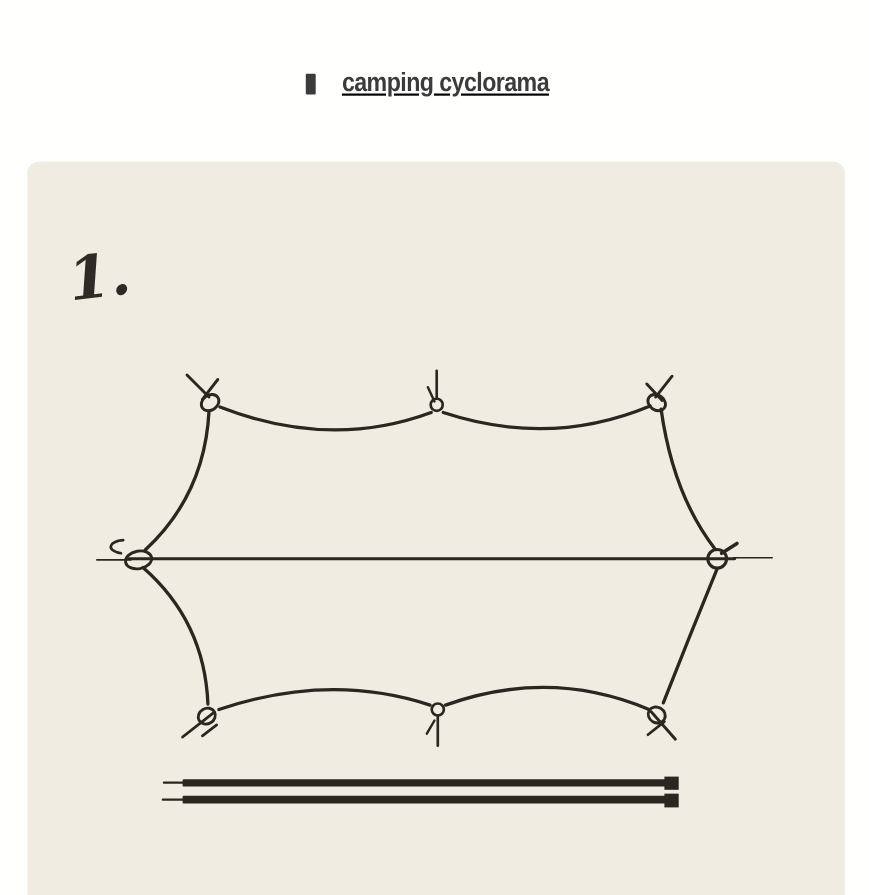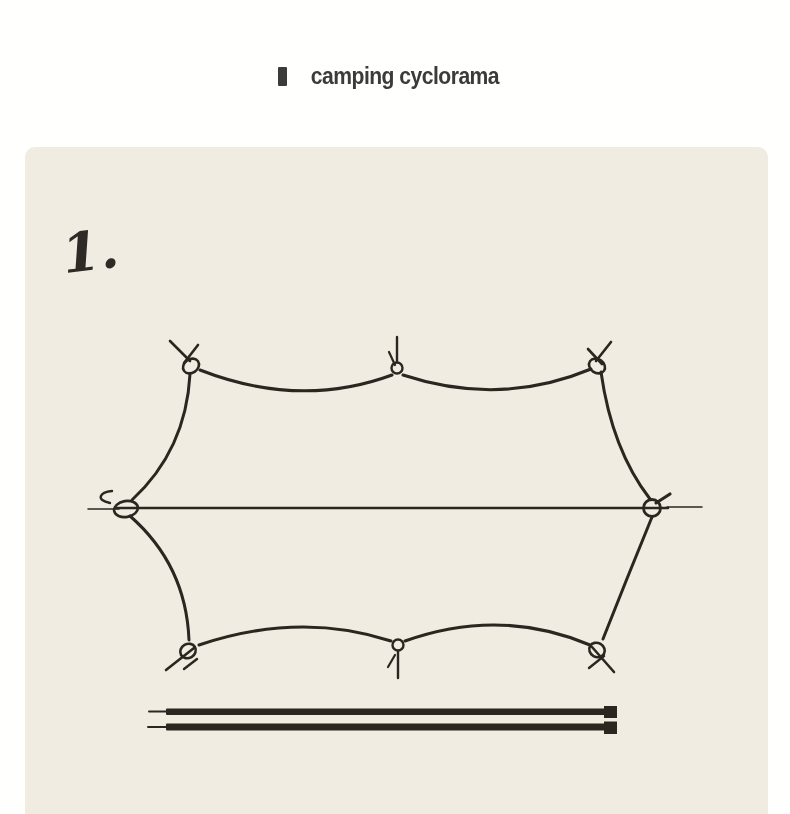--- a/index.html
+++ b/index.html
@@ -9,20 +9,21 @@
     position:relative;
     overflow:hidden;
     font-family:"Liberation Sans", sans-serif;
   }
   .title-row{
     position:absolute;
     top:62px;left:0;right:0;
     display:flex;
     justify-content:center;
     align-items:center;
+    text-decoration:underline;
   }
   .title-marker{
     width:9px;height:19px;
     background:#3b3b3b;
     border-radius:1px;
     margin-right:11px;
     flex:0 0 auto;
   }
   .title-text{
     margin:0;

